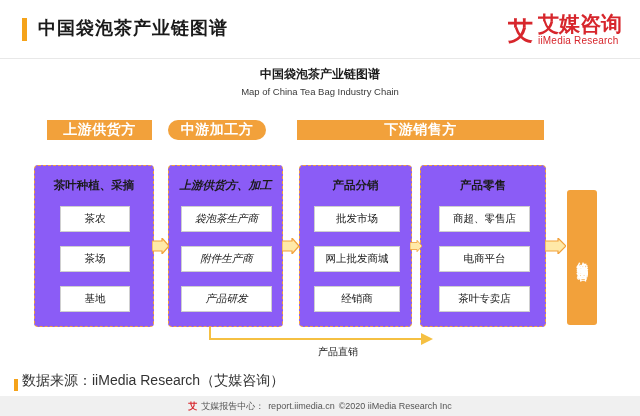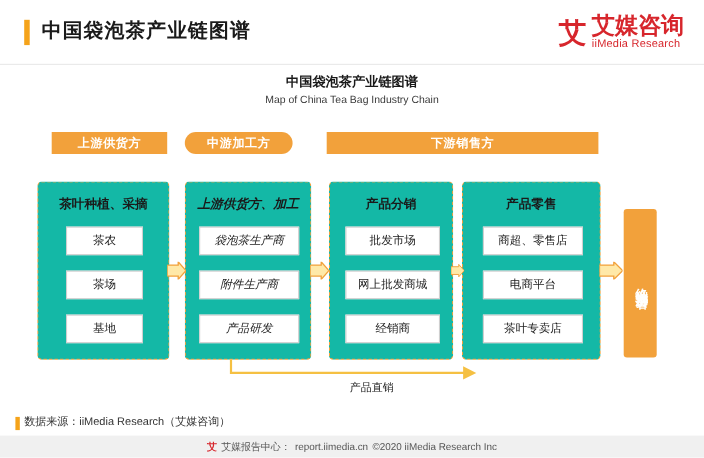--- a/index.html
+++ b/index.html
@@ -38,29 +38,29 @@
   }
   .chart-title-en{
     position:absolute;left:0;top:86px;width:640px;text-align:center;
     font-size:9.5px;color:#3a3a3a;
   }
 
   
   .stage{
     position:absolute;height:20px;background:#f2a13b;
     display:flex;align-items:center;justify-content:center;
-    color:#ffffff;font-size:11px;font-weight:bold;letter-spacing:.5px;
+    color:#ffffff;font-size:14px;font-weight:bold;letter-spacing:.5px;
   }
   #stage-up{left:47px;top:120px;width:105px;}
   #stage-mid{left:168px;top:120px;width:98px;border-radius:10px;}
   #stage-down{left:297px;top:120px;width:247px;}
 
   
   .col{
-    position:absolute;border:1.4px dashed #f2a13b;border-radius:4px;background:#14b8a6;
+    position:absolute;border:1.4px dashed #f2a13b;border-radius:4px;background:#8b5cf6;
   }
   #col-up{left:34px;top:165px;width:118px;height:160px;}
   #col-mid{left:168px;top:165px;width:113px;height:160px;}
   #col-dist{left:299px;top:165px;width:111px;height:160px;}
   #col-retail{left:420px;top:165px;width:124px;height:160px;}
 
   .col-head{
     position:absolute;width:100%;text-align:center;top:12px;
     font-size:11.5px;font-weight:bold;color:#1a1a1a;
   }
@@ -85,21 +85,21 @@
   
   .arrow{position:absolute;}
   .arrow svg{display:block;}
 
   .direct-label{
     position:absolute;font-size:10px;color:#1a1a1a;
   }
 
   
   .src{
-    position:absolute;left:22px;bottom:26px;font-size:10px;color:#333;text-align:right;
+    position:absolute;left:22px;bottom:26px;font-size:14px;color:#333;text-align:right;
   }
   .src-bar{
     position:absolute;left:14px;bottom:25px;width:4px;height:12px;background:#f5a31a;
   }
   .footer{
     position:absolute;left:0;bottom:0;width:640px;height:20px;background:#f0f0f0;
     display:flex;align-items:center;justify-content:center;gap:4px;
     font-size:9px;color:#555;
   }
   .footer .mm{color:#d7262c;font-weight:bold;font-size:9px;}

